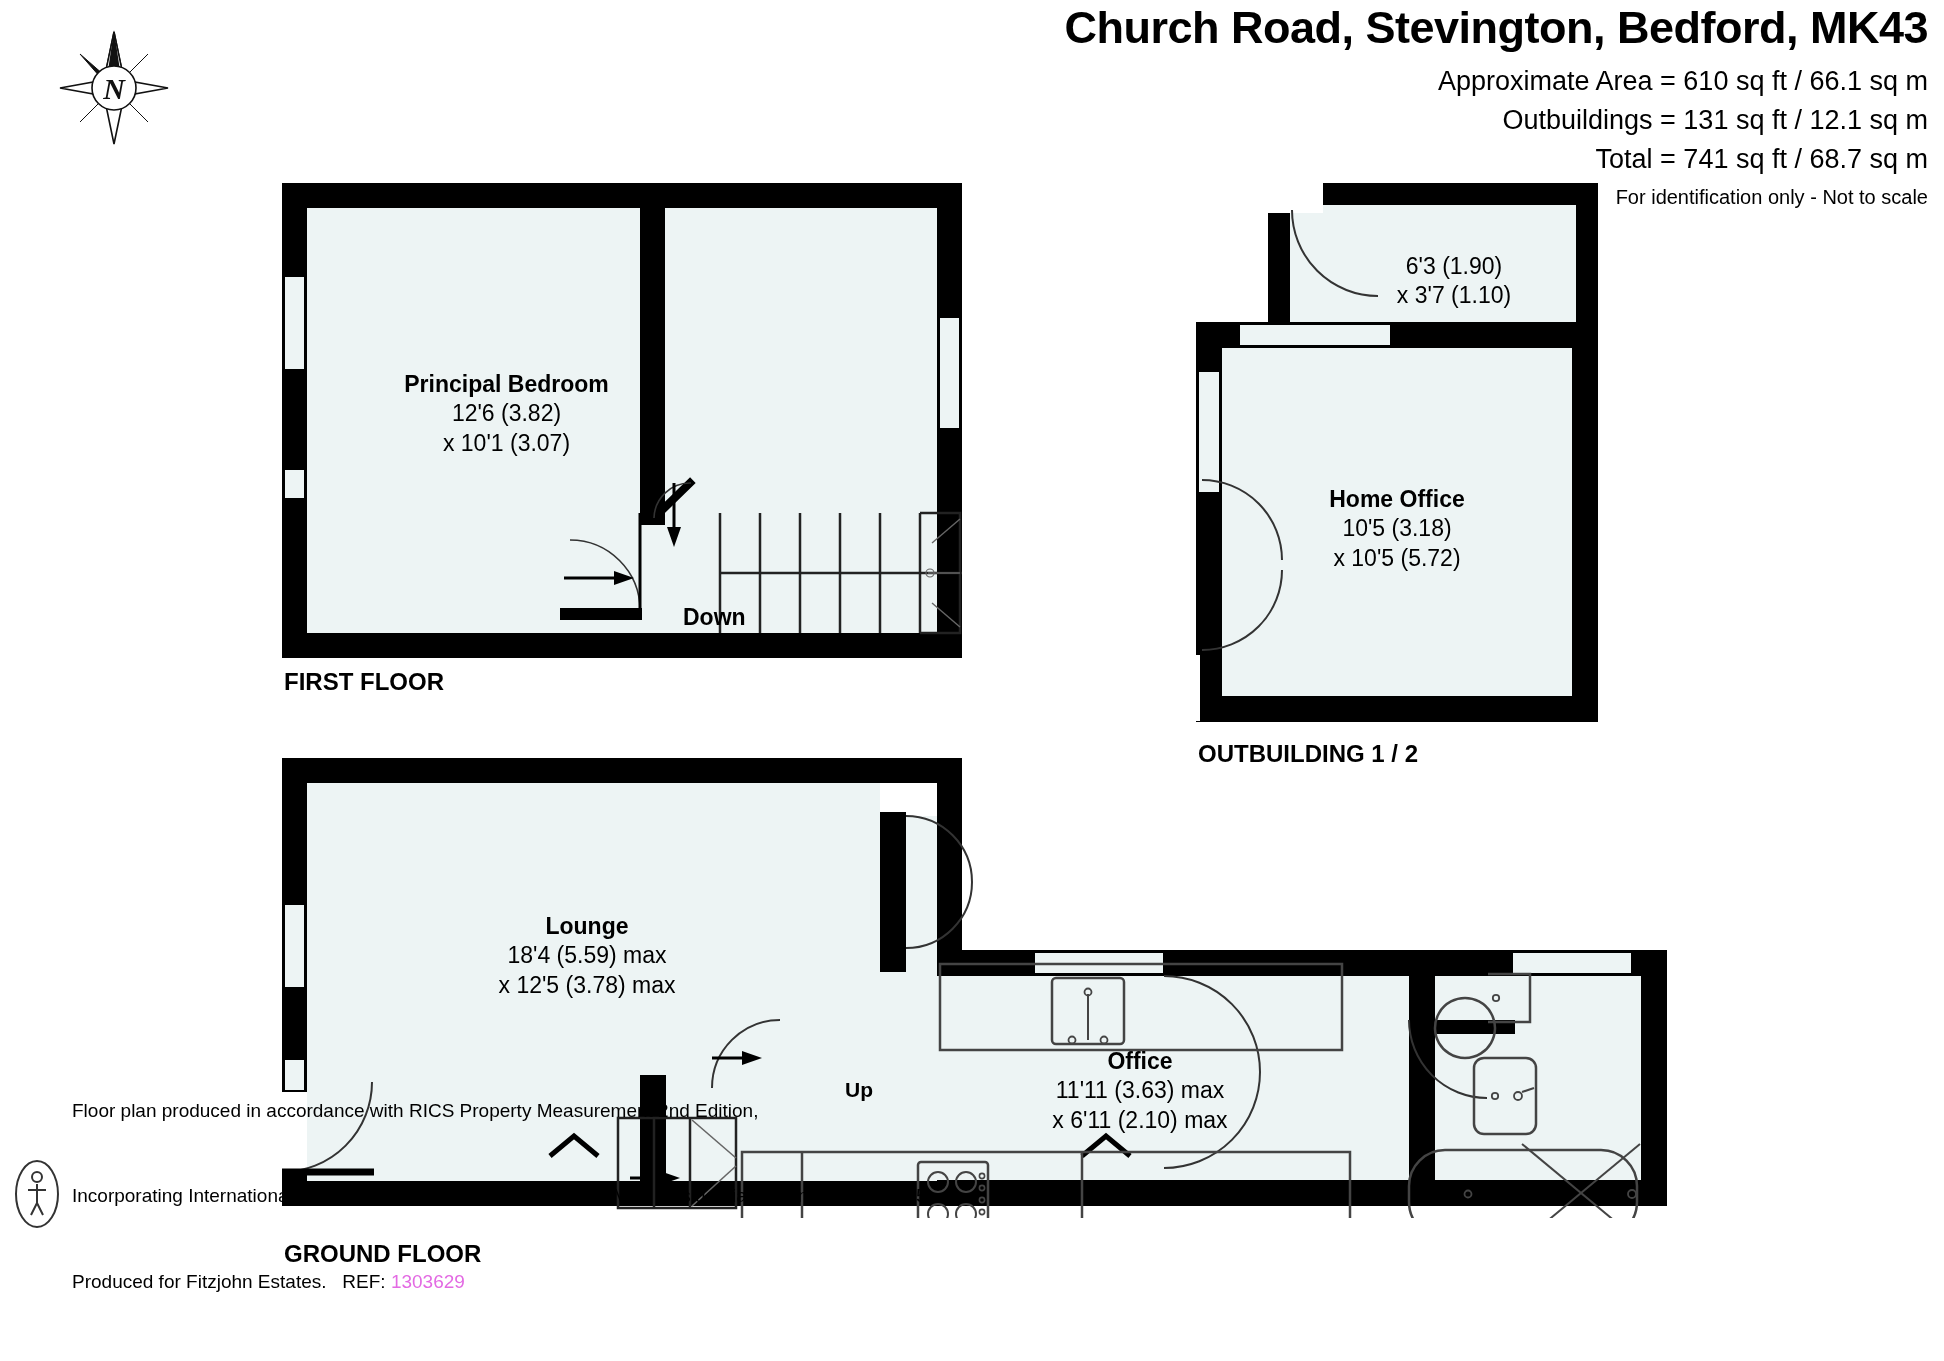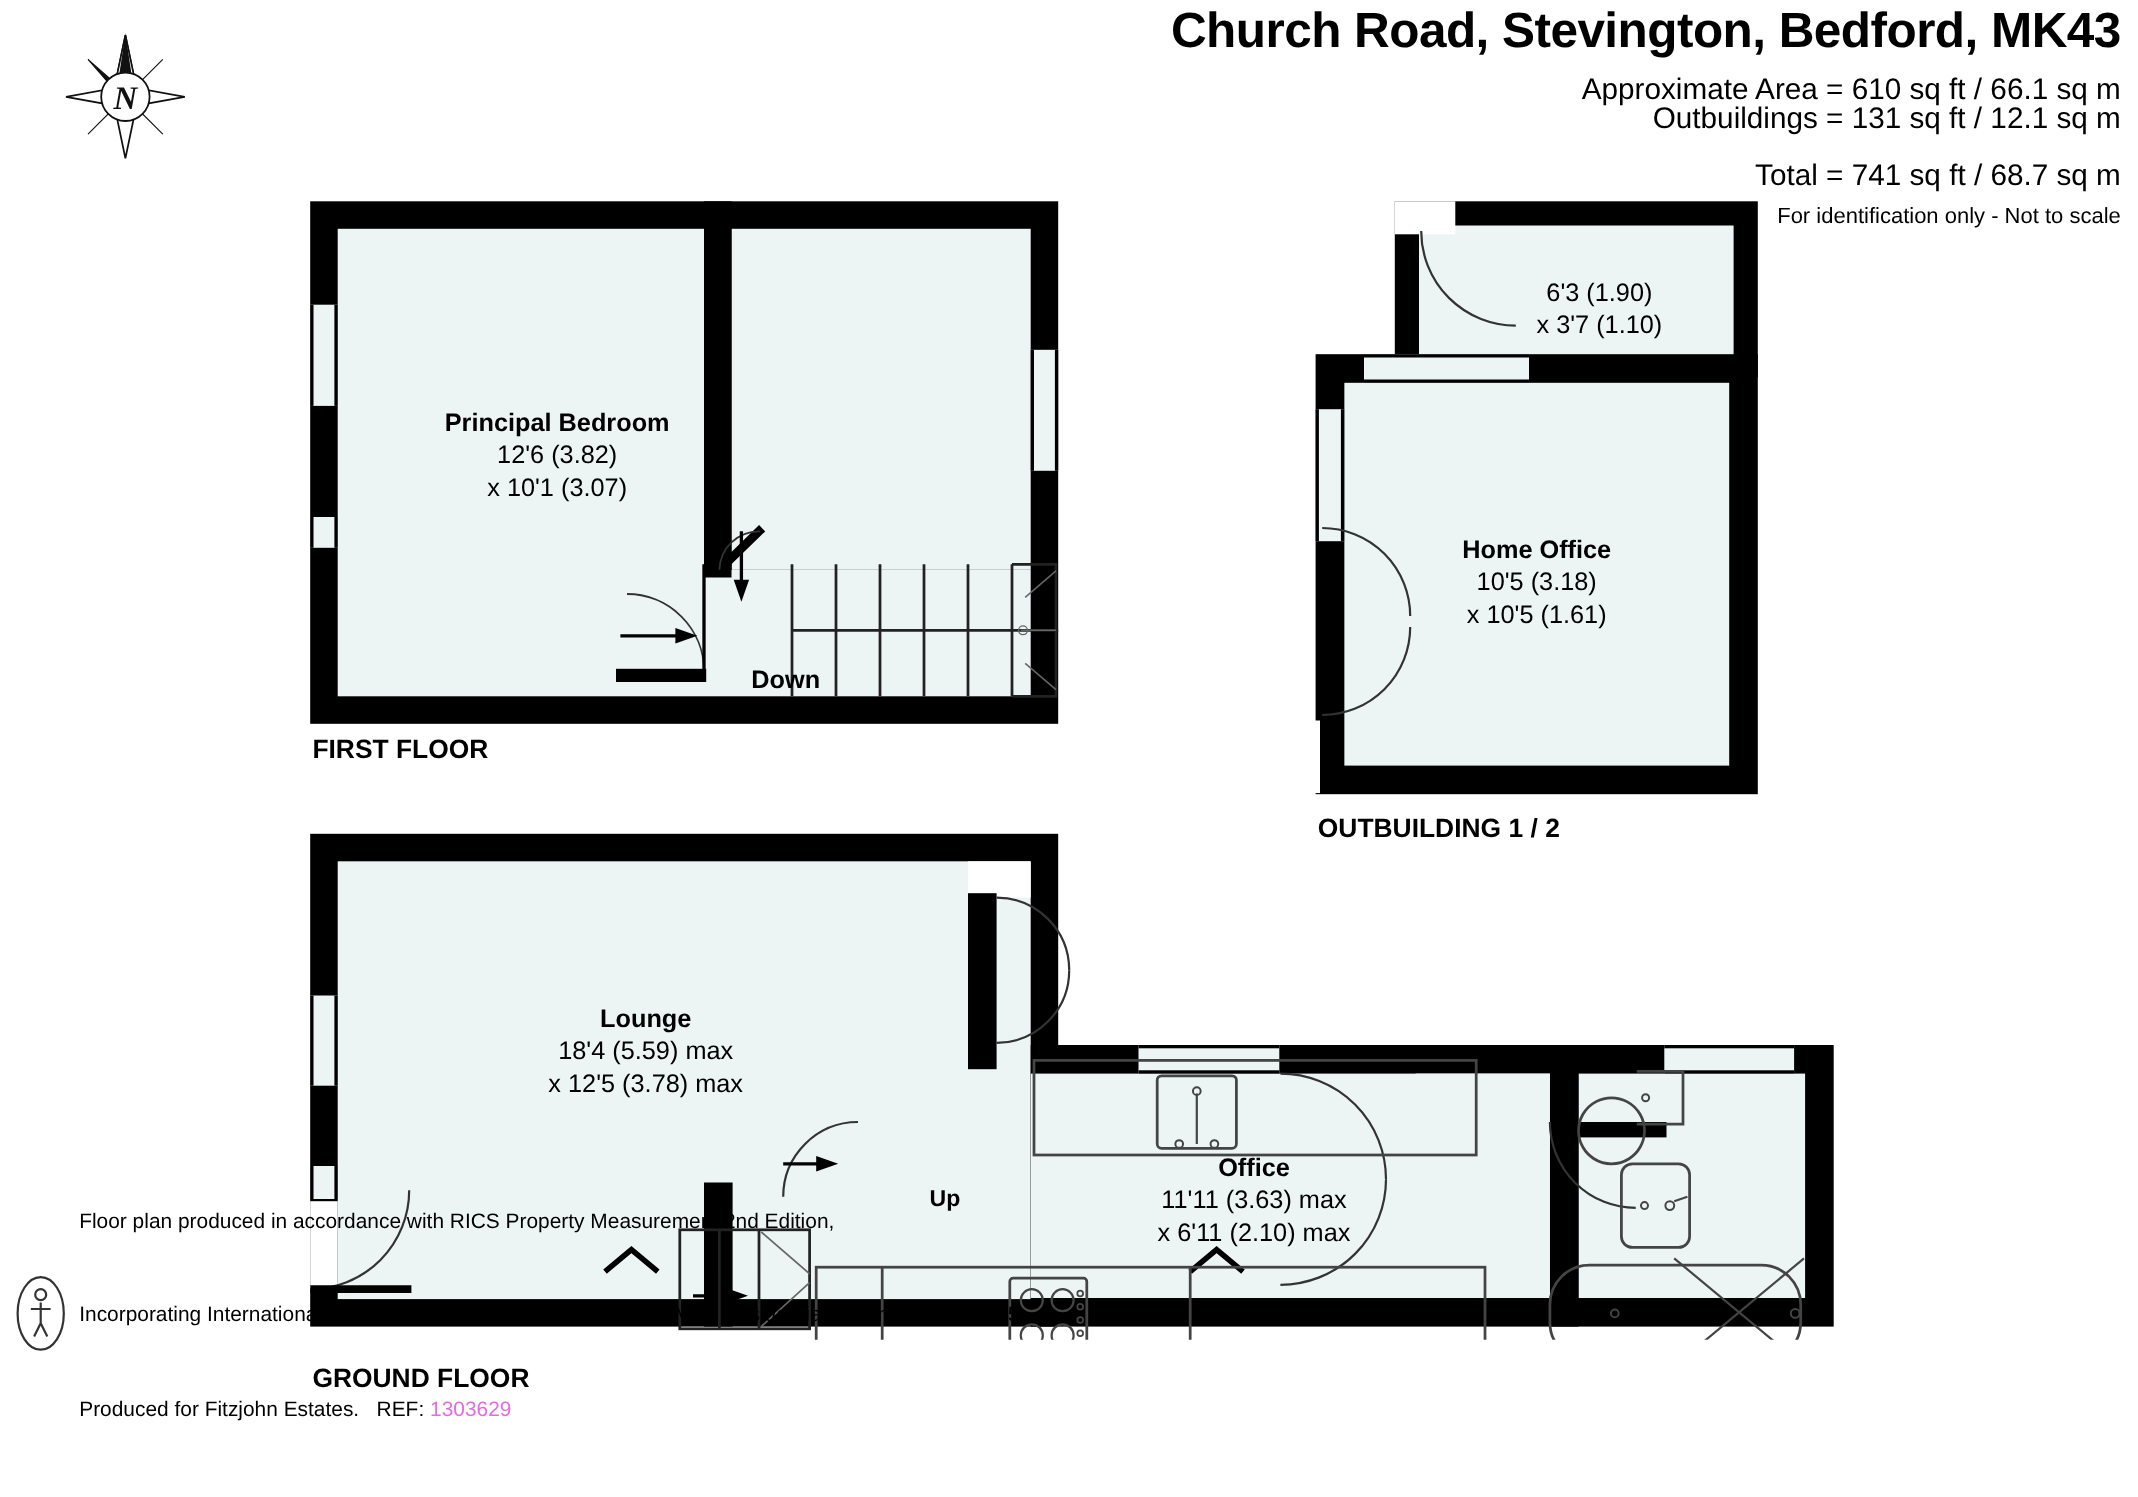--- a/index.html
+++ b/index.html
@@ -29,21 +29,21 @@
     letter-spacing: -0.5px;
     white-space: nowrap;
   }
   .area-line {
     position: absolute;
     right: 16px;
     font-size: 27px;
     white-space: nowrap;
   }
   #area-approx { top: 66px; }
-  #area-out    { top: 92px; }
+  #area-out    { top: 105px; }
   #area-total  { top: 144px; }
   #ident-note {
     position: absolute;
     right: 16px;
     top: 186px;
     font-size: 20px;
     white-space: nowrap;
   }
   
   #compass {
@@ -258,21 +258,21 @@
   </div>
 
   <div class="label" style="left:1290px; top:252px; width:328px;">
     <span class="dim">6'3 (1.90)</span>
     <span class="dim">x 3'7 (1.10)</span>
   </div>
 
   <div class="label" style="left:1222px; top:485px; width:350px;">
     <span class="rn">Home Office</span>
     <span class="dim">10'5 (3.18)</span>
-    <span class="dim">x 10'5 (1.61)</span>
+    <span class="dim">x 10'5 (5.72)</span>
   </div>
 
   <div class="floor-title" style="left:1198px; top:740px;">OUTBUILDING 1 / 2</div>
 
   <div class="wall" style="left:282px; top:758px; width:680px; height:448px;"></div>
   <div class="room" style="left:307px; top:783px; width:630px; height:398px;"></div>
 
   <div class="win-v" style="left:282px; top:905px; width:25px; height:82px;"></div>
   <div class="win-v" style="left:282px; top:1060px; width:25px; height:30px;"></div>
 

